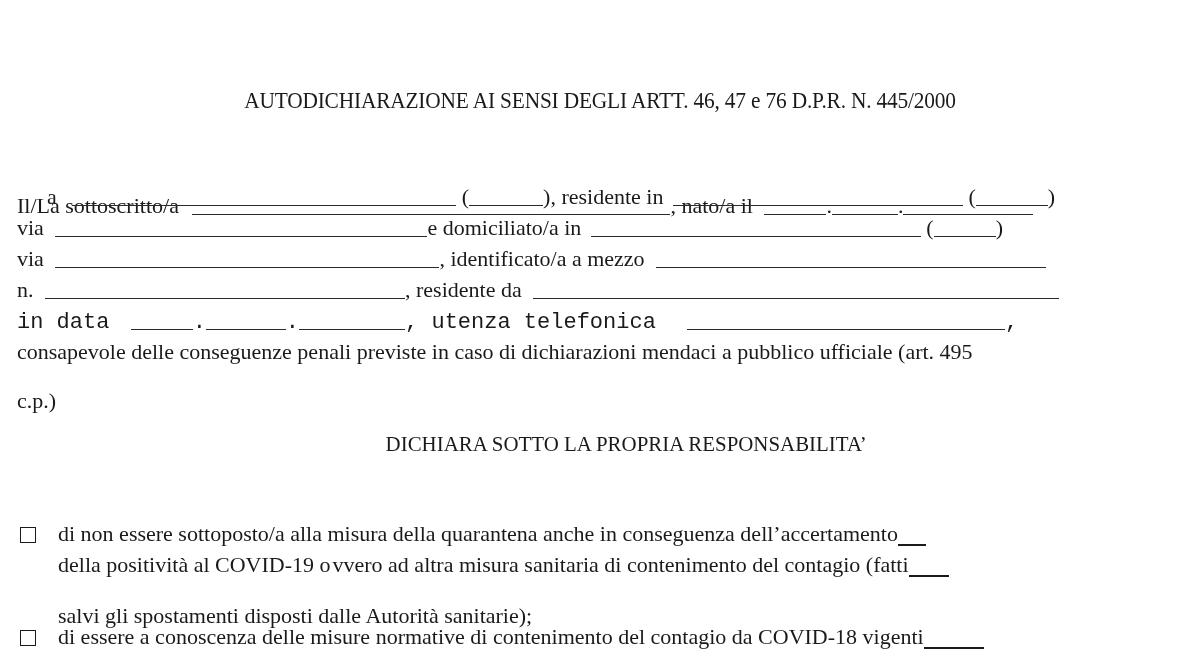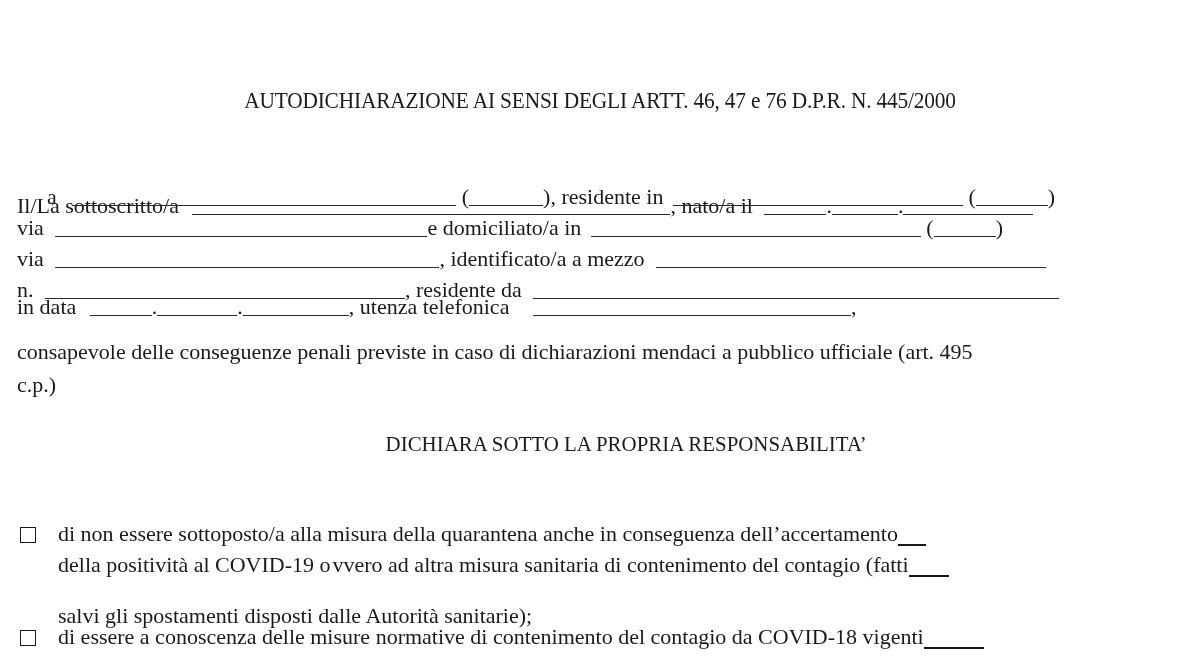--- a/index.html
+++ b/index.html
@@ -70,28 +70,28 @@
     <span class="blank" style="width:384px;margin-left:6px;"></span><span>, identificato/a a mezzo</span>
     <span class="blank" style="width:390px;margin-left:6px;"></span>
   </div>
 
   <div class="line" style="top:276px;">
     <span>n.</span>
     <span class="blank" style="width:360px;margin-left:6px;"></span><span>, residente da</span>
     <span class="blank" style="width:526px;margin-left:6px;"></span>
   </div>
 
-  <div class="line" style="top:293px;">
+  <div class="line" style="top:307px;font-family:Liberation Mono, monospace;">
     <span>in data</span>
     <span class="blank" style="width:62px;margin-left:8px;"></span><span>.</span><span class="blank" style="width:80px;"></span><span>.</span><span class="blank" style="width:106px;"></span><span>, utenza telefonica</span>
     <span class="blank" style="width:318px;margin-left:18px;"></span><span>,</span>
   </div>
 
   <div class="line" style="top:339px;">consapevole delle conseguenze penali previste in caso di dichiarazioni mendaci a pubblico ufficiale (art. 495</div>
-  <div class="line" style="top:372px;">c.p.)</div>
+  <div class="line" style="top:388px;">c.p.)</div>
 
   <div class="section-title">DICHIARA SOTTO LA PROPRIA RESPONSABILITA’</div>
 
   <div class="checkbox" style="top:527px;"></div>
   <div class="check-row" style="top:517px;left:58px;">
     <span class="u">di  non  essere sottoposto/a  alla  misura  della  quarantena  anche in  conseguenza  dell’accertamento</span><span class="trail" style="width:28px;"></span>
   </div>
   <div class="check-row" style="top:548px;left:58px;">
     <span class="u">della positività al COVID-19 o</span><span class="u" style="margin-left:2px;">vvero ad altra misura sanitaria di contenimento del contagio (fatti</span><span class="trail" style="width:40px;"></span>
   </div>

